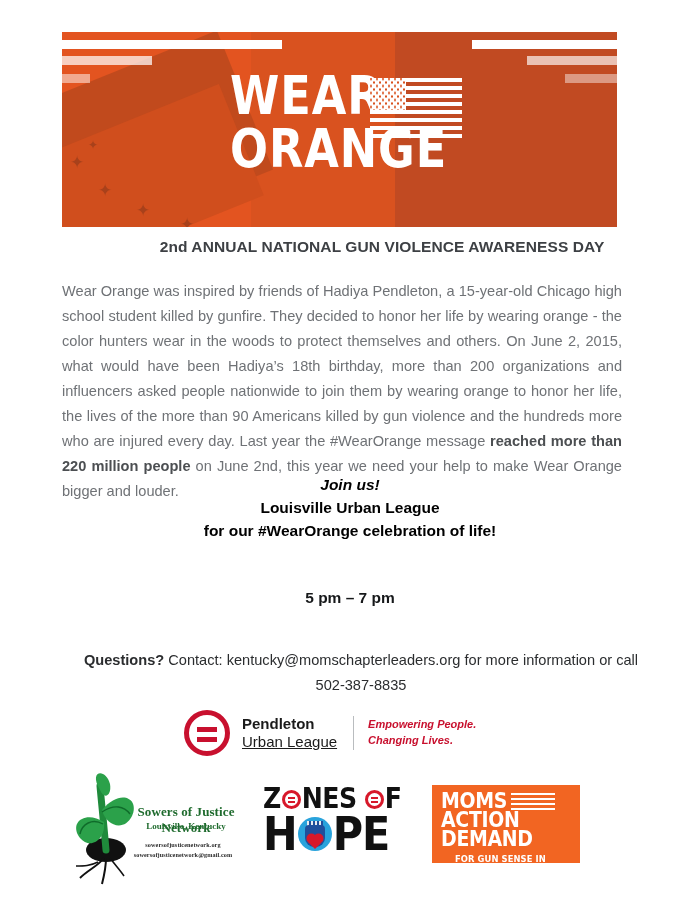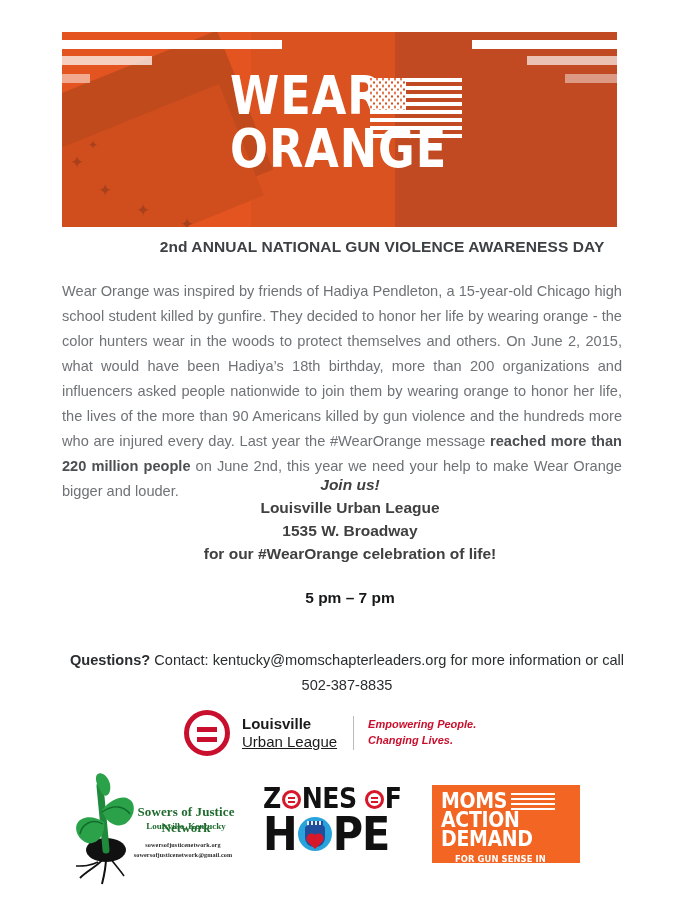--- a/index.html
+++ b/index.html
@@ -157,42 +157,42 @@
   }
   .body-copy b { color: #4c4f52; font-weight: bold; }
 
   
   .event {
     position: absolute;
     left: 0;
     top: 473px;
     width: 700px;
     text-align: center;
-    color: #404040;
+    color: #000000;
     font-size: 15.5px;
     font-weight: bold;
     line-height: 23px;
   }
   .event .joinus { font-style: italic; }
 
   .when {
     position: absolute;
     left: 0;
     top: 585px;
     width: 700px;
     text-align: center;
     color: #16181a;
     font-size: 15.5px;
     font-weight: bold;
     line-height: 25px;
   }
 
   .questions {
     position: absolute;
-    left: 62px;
+    left: 76px;
     top: 648px;
     width: 570px;
     text-align: center;
     color: #2b2d2f;
     font-size: 14.6px;
     line-height: 25px;
   }
   .questions b { font-weight: bold; }
 
   
@@ -462,40 +462,39 @@
 
 <div class="headline">2nd ANNUAL NATIONAL GUN VIOLENCE AWARENESS DAY</div>
 
 <div class="body-copy">
   <span>Wear Orange was inspired by friends of Hadiya Pendleton, a 15-year-old Chicago high school student killed by gunfire. They decided to honor her life by wearing orange - the color hunters wear in the woods to protect themselves and others. On June 2, 2015, what would have been Hadiya’s 18th birthday, more than 200 organizations and influencers asked people nationwide to join them by wearing orange to honor her life, the lives of the more than 90 Americans killed by gun violence and the hundreds more who are injured every day. Last year the #WearOrange message </span><b>reached more than 220 million people</b><span> on June 2nd, this year we need your help to make Wear Orange bigger and louder.</span>
 </div>
 
 <div class="event">
   <div class="joinus">Join us!</div>
   <div>Louisville Urban League</div>
-  <div>1535 W. Broadway</div>
   <div>for our #WearOrange celebration of life!</div>
 </div>
 
 <div class="when">
   <div>5 pm – 7 pm</div>
 </div>
 
 <div class="questions">
   <b>Questions?</b><span> Contact: kentucky@momschapterleaders.org for more information or call</span>
   <div>502-387-8835</div>
 </div>
 
 <div class="lul">
   <div class="lul-mark">
     <i class="a"></i>
       <i class="b"></i>
   </div>
   <div class="lul-words">
-    <div class="t1">Louisville</div>
+    <div class="t1">Pendleton</div>
     <div class="t2">Urban League</div>
   </div>
   <div class="lul-div"></div>
   <div class="lul-tag">
     <div>Empowering People.</div>
     <div>Changing Lives.</div>
   </div>
 </div>
 
 <div class="sowers">

